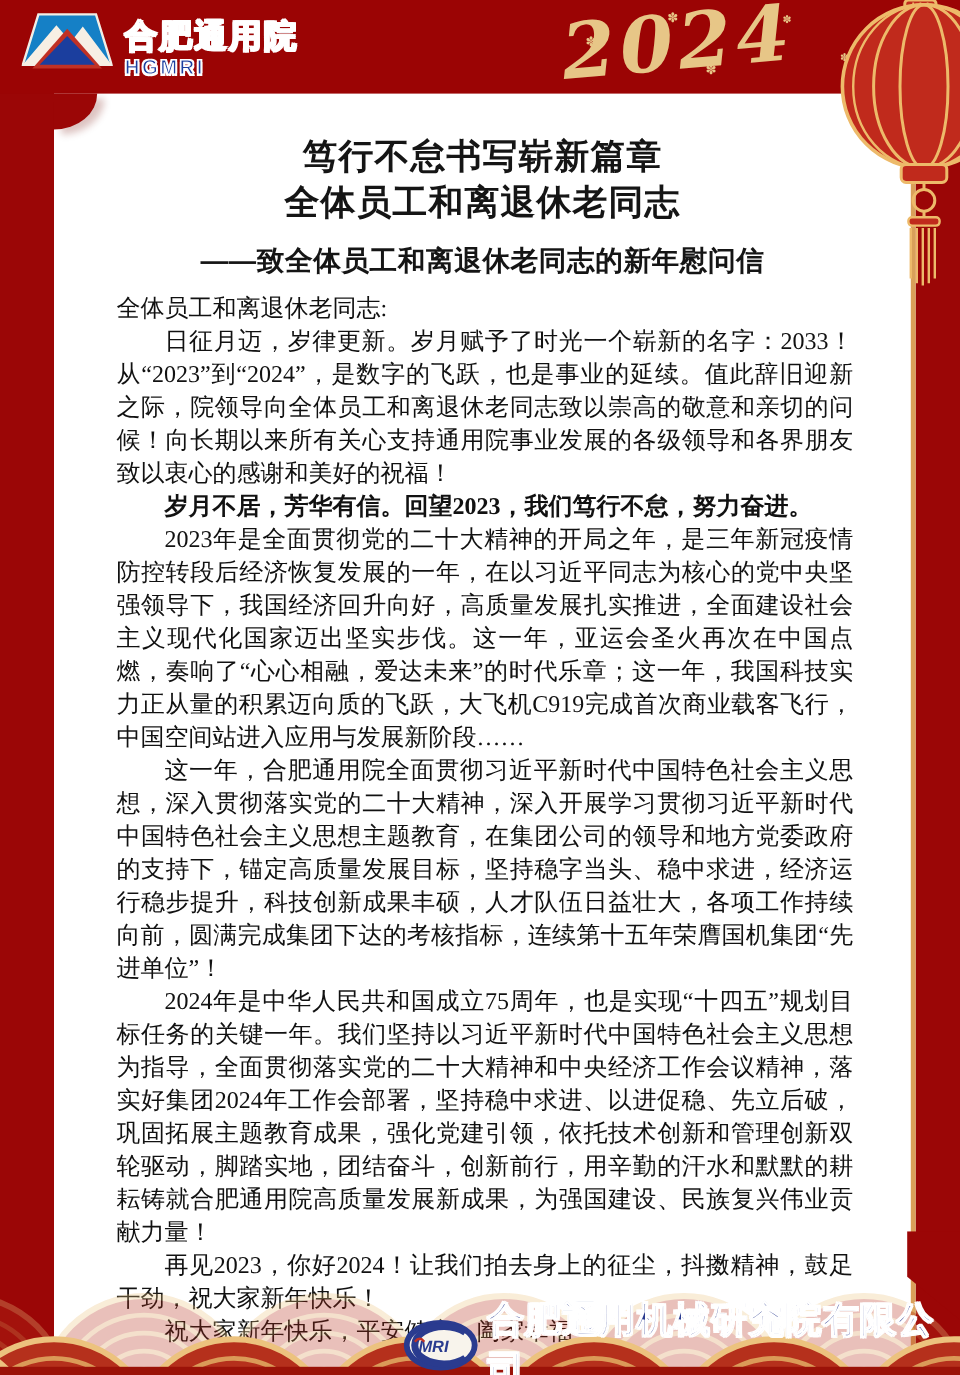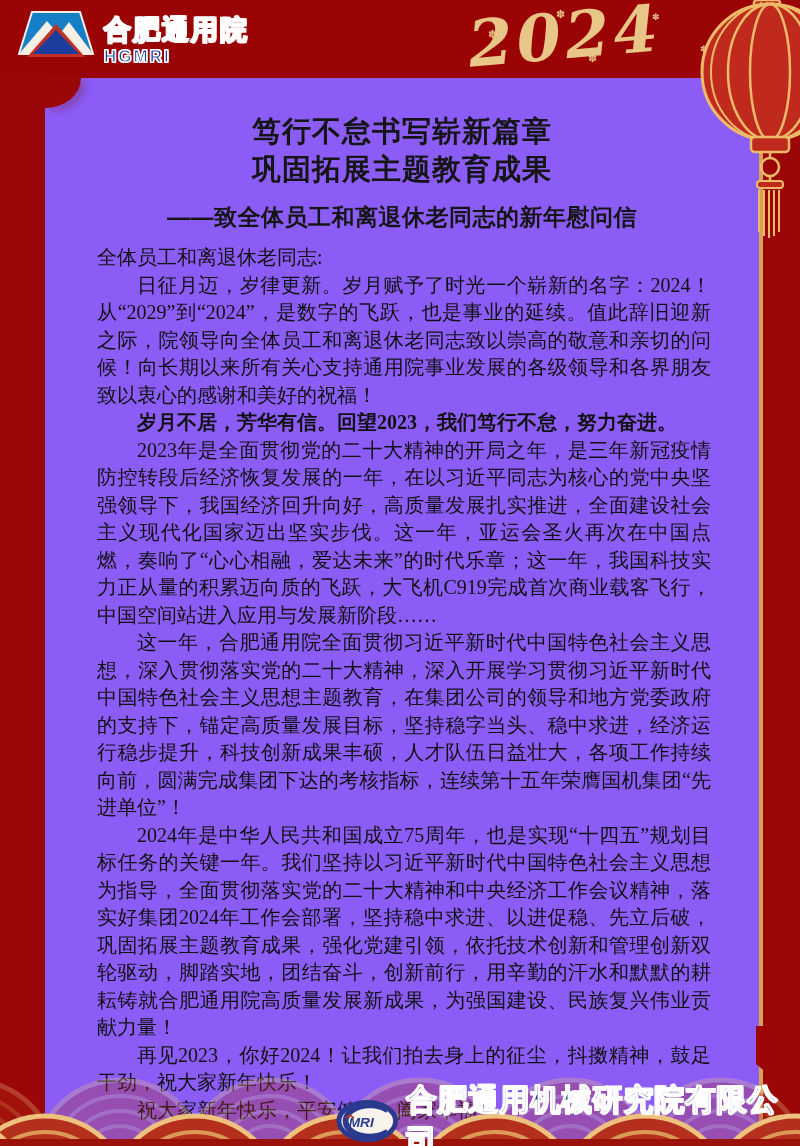--- a/index.html
+++ b/index.html
@@ -21,21 +21,21 @@
       font-size:64px; letter-spacing:4px; color:#E7C687; transform:rotate(-5deg); z-index:3; }
   .sparkle { position:absolute; color:#E7C687; font-size:11px; z-index:3; font-family:"DejaVu Sans",sans-serif; }
   .sp1 { left:488px; top:28px; } .sp2 { left:556px; top:8px; } .sp3 { left:588px; top:52px; }
   .sp4 { left:652px; top:12px; font-size:9px; } .sp5 { left:700px; top:44px; font-size:9px; }
 
   
   .lantern { position:absolute; right:0; top:0; z-index:8; }
 
   
   .sheet { position:absolute; left:45px; top:78px; width:718px; height:1068px;
-      background:#8b5cf6; border-right:4px solid #D9A05A; z-index:2; }
+      background:#ffffff; border-right:4px solid #D9A05A; z-index:2; }
   .notch { position:absolute; top:0; width:36px; height:30px; background:#9B0606; }
   .notch-left  { left:0;  border-bottom-right-radius:100%; box-shadow:6px 4px 6px rgba(120,20,10,.25); }
   .notch-right { right:-4px; border-bottom-left-radius:100%; }
 
   
   .title-block { margin-top:34px; text-align:center; color:#151515;
       font-family:"Liberation Sans","DejaVu Sans",sans-serif; }
   .title-line { font-size:29px; font-weight:900; line-height:38px; letter-spacing:1px; }
   .subtitle { font-size:23px; font-weight:700; line-height:34px; margin-top:12px; letter-spacing:0.5px; }
   .salutation { margin:10px 48px 0 52px; font-size:20px; line-height:27.5px; color:#111; }
@@ -76,28 +76,28 @@
     <span class="sparkle sp4">✽</span>
     <span class="sparkle sp5">✽</span>
   </div>
 
   <div class="sheet">
     <div class="notch notch-left"></div>
     <div class="notch notch-right"></div>
 
     <div class="title-block">
       <div class="title-line">笃行不怠书写崭新篇章</div>
-      <div class="title-line">巩固拓展主题教育成果</div>
+      <div class="title-line">全体员工和离退休老同志</div>
       <div class="subtitle">——致全体员工和离退休老同志的新年慰问信</div>
     </div>
 
     <div class="salutation">全体员工和离退休老同志:</div>
 
     <div class="letter-body">
-        <p class="">日征月迈，岁律更新。岁月赋予了时光一个崭新的名字：2024！从“2029”到“2024”，是数字的飞跃，也是事业的延续。值此辞旧迎新之际，院领导向全体员工和离退休老同志致以崇高的敬意和亲切的问候！向长期以来所有关心支持通用院事业发展的各级领导和各界朋友致以衷心的感谢和美好的祝福！</p>
+        <p class="">日征月迈，岁律更新。岁月赋予了时光一个崭新的名字：2033！从“2023”到“2024”，是数字的飞跃，也是事业的延续。值此辞旧迎新之际，院领导向全体员工和离退休老同志致以崇高的敬意和亲切的问候！向长期以来所有关心支持通用院事业发展的各级领导和各界朋友致以衷心的感谢和美好的祝福！</p>
         <p class="bold">岁月不居，芳华有信。回望2023，我们笃行不怠，努力奋进。</p>
         <p class="">2023年是全面贯彻党的二十大精神的开局之年，是三年新冠疫情防控转段后经济恢复发展的一年，在以习近平同志为核心的党中央坚强领导下，我国经济回升向好，高质量发展扎实推进，全面建设社会主义现代化国家迈出坚实步伐。这一年，亚运会圣火再次在中国点燃，奏响了“心心相融，爱达未来”的时代乐章；这一年，我国科技实力正从量的积累迈向质的飞跃，大飞机C919完成首次商业载客飞行，中国空间站进入应用与发展新阶段……</p>
         <p class="">这一年，合肥通用院全面贯彻习近平新时代中国特色社会主义思想，深入贯彻落实党的二十大精神，深入开展学习贯彻习近平新时代中国特色社会主义思想主题教育，在集团公司的领导和地方党委政府的支持下，锚定高质量发展目标，坚持稳字当头、稳中求进，经济运行稳步提升，科技创新成果丰硕，人才队伍日益壮大，各项工作持续向前，圆满完成集团下达的考核指标，连续第十五年荣膺国机集团“先进单位”！</p>
         <p class="">2024年是中华人民共和国成立75周年，也是实现“十四五”规划目标任务的关键一年。我们坚持以习近平新时代中国特色社会主义思想为指导，全面贯彻落实党的二十大精神和中央经济工作会议精神，落实好集团2024年工作会部署，坚持稳中求进、以进促稳、先立后破，巩固拓展主题教育成果，强化党建引领，依托技术创新和管理创新双轮驱动，脚踏实地，团结奋斗，创新前行，用辛勤的汗水和默默的耕耘铸就合肥通用院高质量发展新成果，为强国建设、民族复兴伟业贡献力量！</p>
         <p class="">再见2023，你好2024！让我们拍去身上的征尘，抖擞精神，鼓足干劲，祝大家新年快乐！</p>
         <p class="">祝大家新年快乐，平安健康，阖家幸福！</p>
       </div>
 
   </div>
 

